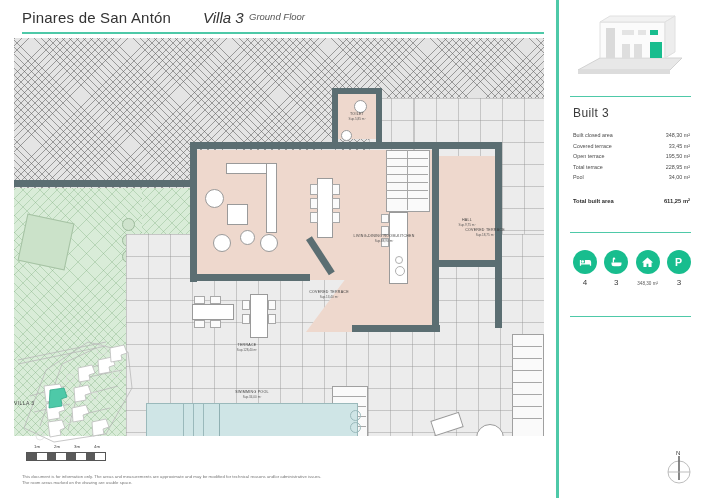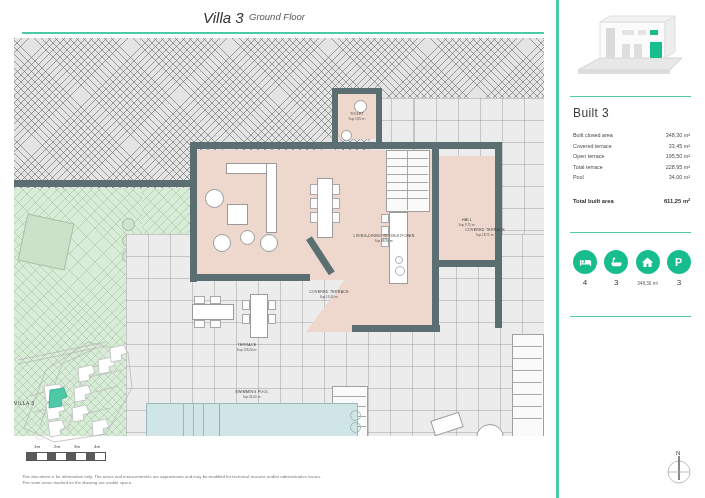--- a/index.html
+++ b/index.html
@@ -110,20 +110,21 @@
   #sitemap-label{position:absolute;left:14px;top:400px;font-size:5px;letter-spacing:.4px;color:#444;}
   #compass{position:absolute;left:664px;top:450px;width:30px;height:38px;}
   #compass-n{position:absolute;left:676px;top:450px;font-size:6px;color:#333;}
 </style>
 </head>
 <body>
 
 <div id="page">
 
   <div id="header">
+    <div id="title-main">Pinares de San Antón</div>
     <div id="title-villa">Villa 3</div>
     <div id="title-floor">Ground Floor</div>
     <div id="header-rule"></div>
   </div>
 
   <div id="plan">
 
     <div class="layer" id="terrain"></div>
 
     <div class="layer garden" id="garden-mid"></div>

